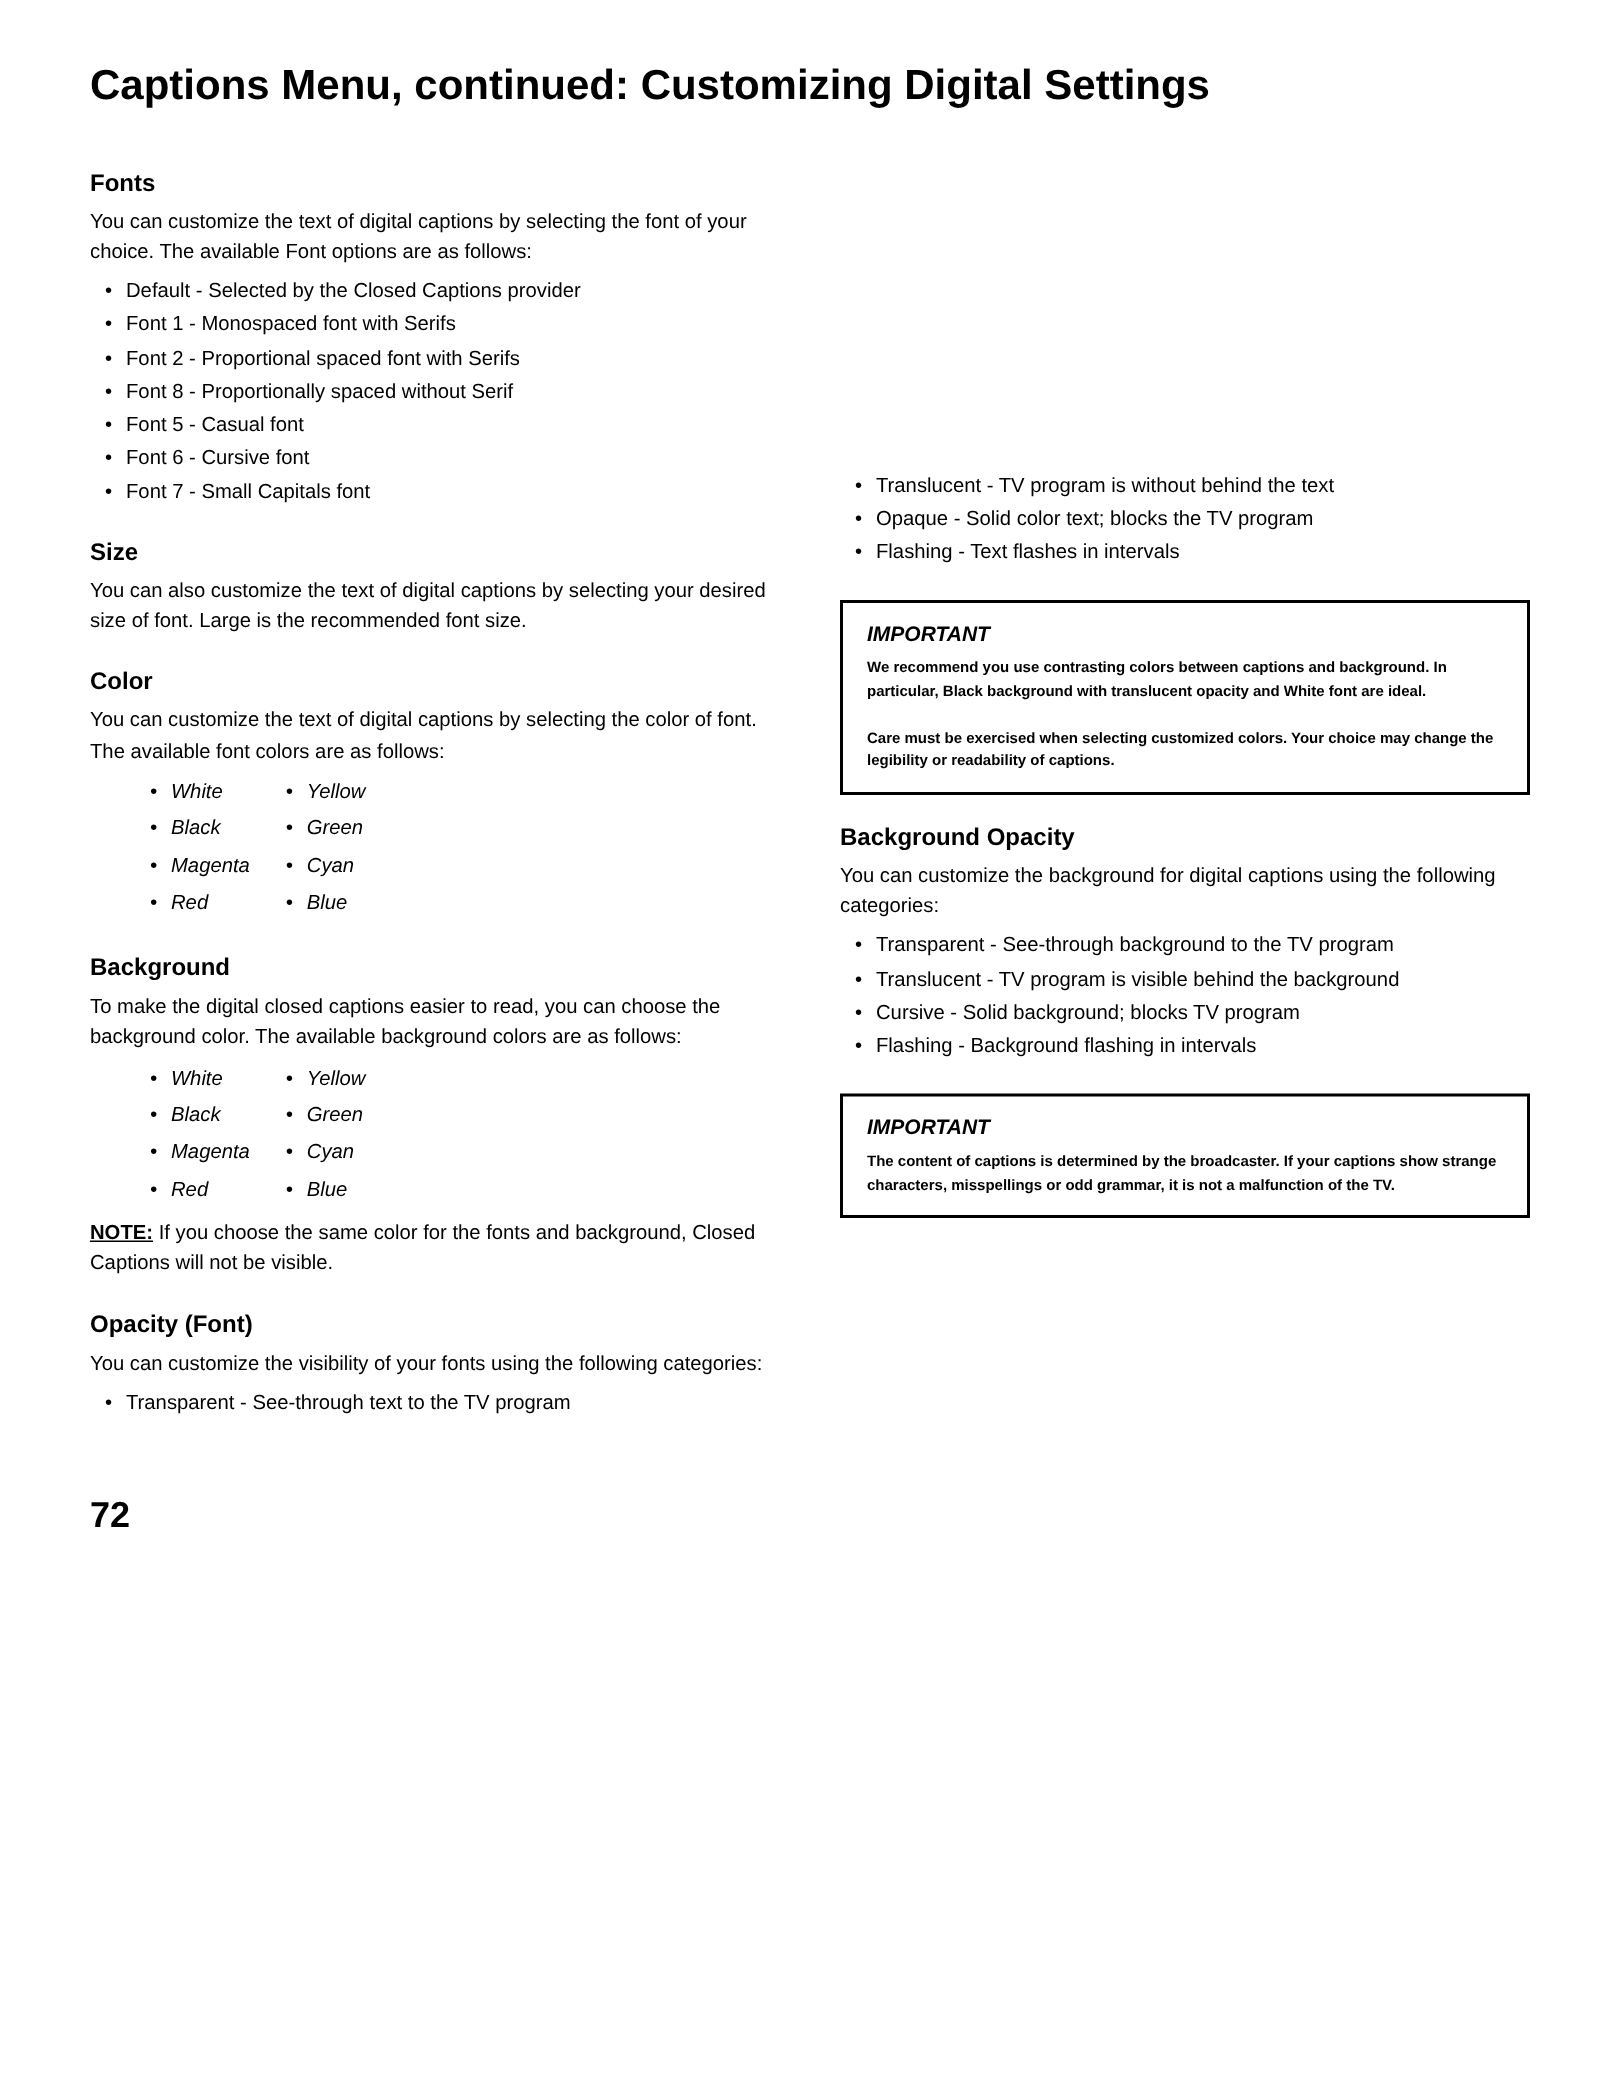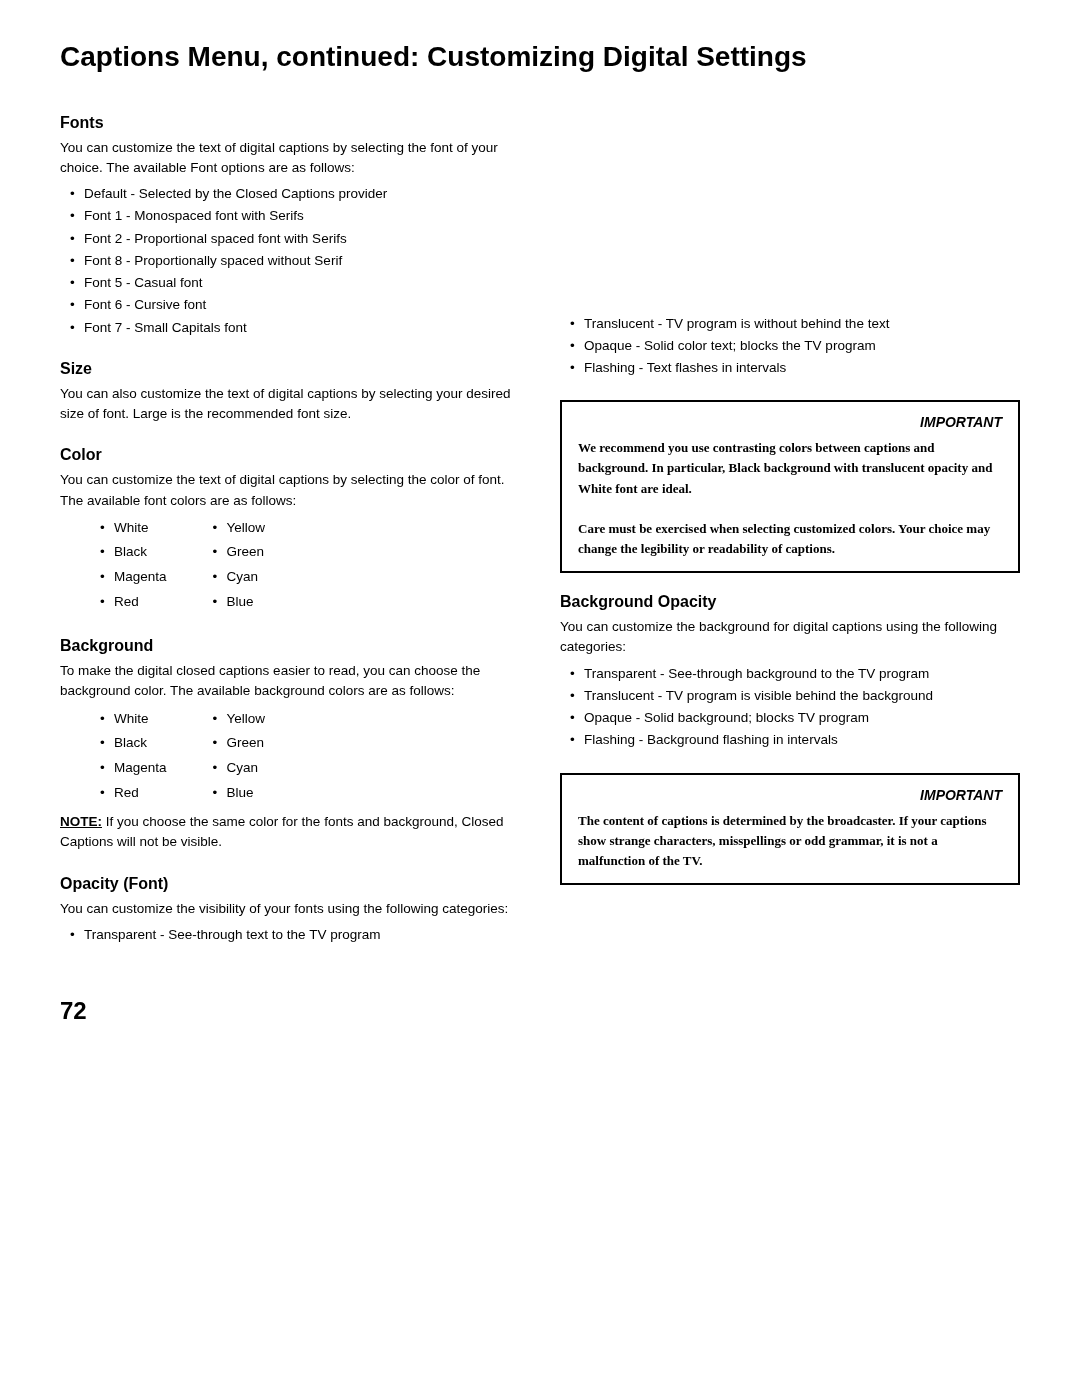--- a/index.html
+++ b/index.html
@@ -68,23 +68,24 @@
     }
 
     ul.bullet-list li::before {
       content: "•";
       position: absolute;
       left: 0;
     }
 
     .two-col-list {
       display: flex;
-      gap: 46px;
+      gap: 24px;
       margin-top: 6px;
       padding-left: 40px;
+      font-style: italic;
     }
 
     .two-col-list ul {
       list-style: none;
       padding: 0;
     }
 
     .two-col-list ul li {
       position: relative;
       padding-left: 14px;
@@ -102,29 +103,28 @@
     .important-box {
       border: 2px solid #000;
       padding: 12px 16px;
       margin-bottom: 20px;
     }
 
     .important-title {
       font-style: italic;
       font-weight: bold;
       font-size: 14px;
-      text-align: right;
+      text-align: left;
       margin-bottom: 8px;
     }
 
     .important-body {
-      font-size: 13px;
+      font-size: 10px;
       font-weight: bold;
       line-height: 1.55;
-      font-family: Liberation Serif, serif;
     }
 
     .note-text {
       font-size: 13.5px;
       line-height: 1.5;
       margin-top: 6px;
     }
 
     .note-bold {
       font-weight: bold;
@@ -234,21 +234,21 @@
         Care must be exercised when selecting customized colors.  Your choice may change the legibility or readability of captions.
       </div>
     </div>
 
     <div class="section">
       <div class="section-title">Background Opacity</div>
       <div class="section-body">You can customize the background for digital captions using the following categories:</div>
       <ul class="bullet-list">
         <li>Transparent - See-through background to the TV program</li>
         <li>Translucent -  TV program is visible behind the background</li>
-        <li>Opaque - Solid background; blocks TV program</li>
+        <li>Cursive - Solid background; blocks TV program</li>
         <li>Flashing - Background flashing in intervals</li>
       </ul>
     </div>
 
     <div class="important-box" style="margin-top: 16px;">
       <div class="important-title">IMPORTANT</div>
       <div class="important-body">The content of captions is determined by the broadcaster.  If your captions show strange characters, misspellings or odd grammar, it is not a malfunction of the TV.</div>
     </div>
 
   </div>

